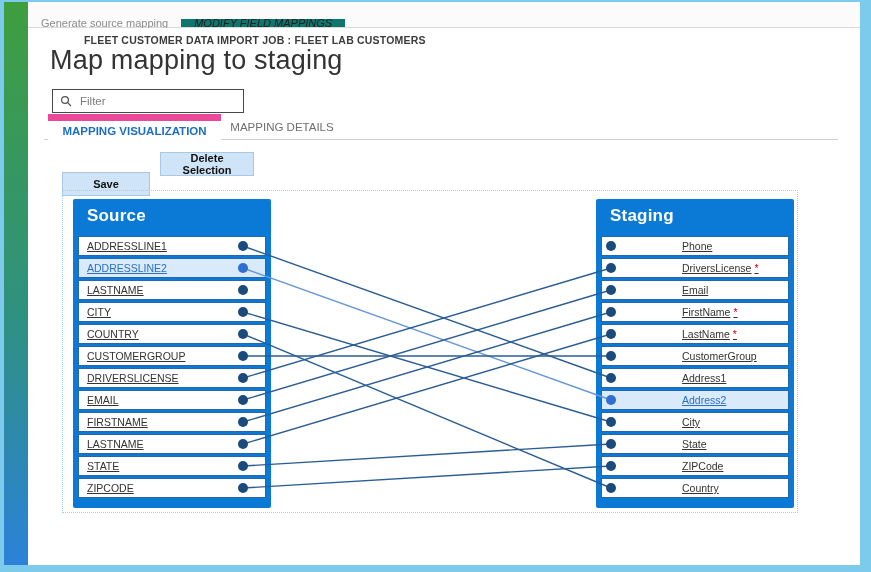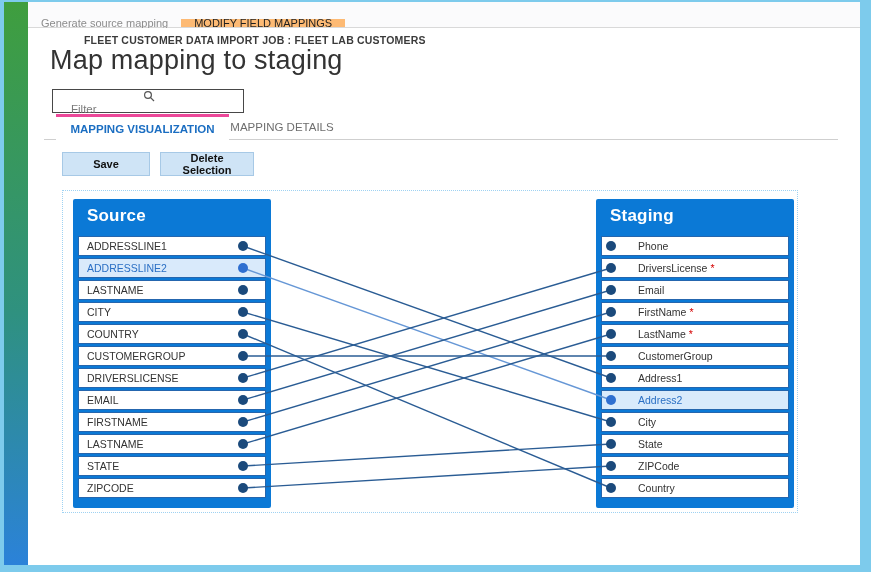--- a/index.html
+++ b/index.html
@@ -21,89 +21,89 @@
   .strip{
     position:absolute;left:24px;right:0;top:0;height:25px;
     background:#fbfbfc;border-bottom:1px solid #d9d9d9;
     display:flex;align-items:stretch;
   }
   .strip-item{
     display:flex;align-items:center;padding:0 13px;font-size:11px;
     color:#8c8c8c;cursor:default;white-space:nowrap;margin-top:17px;
   }
   .strip-item.active{
-    background:#fdba74;color:#1f1f1f;
+    background:#0f766e;color:#1f1f1f;font-style:italic;
   }
   
   .main{
     position:absolute;left:24px;right:0;top:26px;bottom:0;background:#fff;
   }
   .breadcrumb{
     position:absolute;left:22px;top:6px;font-size:10.5px;font-weight:700;
     color:#3b3b3b;letter-spacing:.2px;margin-left:34px;
   }
   .page-title{
     position:absolute;left:22px;top:17px;font-size:27px;font-weight:300;
     color:#333;letter-spacing:.2px;
   }
   .filter-wrap{
     position:absolute;left:24px;top:61px;width:190px;height:22px;
-    border:1px solid #484848;background:#fff;display:flex;align-items:center;flex-direction:column;
+    border:1px solid #484848;background:#fff;display:flex;align-items:center;
   }
   .filter-wrap svg{margin:0 6px 0 7px;flex:0 0 auto;}
   .filter-input{
     border:none;outline:none;flex:1;font-size:11.5px;color:#333;
     font-family:"Liberation Sans",sans-serif;background:transparent;min-width:0;
   }
   .filter-input::placeholder{color:#7a7a7a;}
   
   .subtabs{position:absolute;left:16px;right:22px;top:86px;height:26px;}
   .subtabs .hairline{position:absolute;left:0;right:0;bottom:0;height:1px;background:#cfcfcf;}
   .subtab{
     position:absolute;top:0;height:26px;display:flex;align-items:center;
     justify-content:center;font-size:11.5px;cursor:default;box-sizing:border-box;
   }
   .subtab.active{
-    left:12px;width:173px;background:#fff;border-top:3px solid #ec4899;
+    left:4px;width:173px;background:#fff;border-top:7px solid #ec4899;
     color:#1b6ec2;font-weight:700;z-index:2;
   }
   .subtab.inactive{left:173px;width:130px;color:#6e6e6e;z-index:1;}
   
   .btn{
     position:absolute;top:124px;height:24px;background:#cfe4f6;
     border:1px solid #a7c9e6;font-size:11px;font-weight:700;color:#111;
     display:flex;align-items:center;justify-content:center;cursor:default;
     box-sizing:border-box;font-family:"Liberation Sans",sans-serif;
   }
-  .btn-save{left:34px;width:88px;}
+  .btn-save{left:34px;width:88px;margin-top:20px;}
   .btn-delete{left:132px;width:94px;}
   
   .viz{
     position:absolute;left:34px;top:162px;width:736px;height:323px;
     border:1px dotted #9fd2f2;box-sizing:border-box;
   }
   .panel{
     position:absolute;top:8px;width:198px;height:309px;background:#0b79d6;
     border-radius:2px;box-sizing:border-box;
   }
   .panel.source{left:10px;}
   .panel.staging{left:533px;}
   .panel-title{
     position:absolute;left:14px;top:7px;color:#fff;font-size:17px;font-weight:700;
     letter-spacing:.2px;
   }
   .rows{position:absolute;left:5px;right:5px;top:37px;}
   .frow{
     height:20px;margin-bottom:2px;background:#fff;border:1px solid #2566ae;
     box-sizing:border-box;display:flex;align-items:center;font-size:10.5px;
-    color:#333;cursor:default;overflow:hidden;white-space:nowrap;
+    color:#333;cursor:default;overflow:hidden;white-space:nowrap;text-decoration:underline;
   }
   .frow.selected{background:#d9eafb;color:#2a6fc4;}
   .frow .txt-src{padding-left:8px;}
-  .frow .txt-stg{padding-left:36px;}
+  .frow .txt-stg{padding-left:36px;margin-left:44px;}
   .req{color:#d40000;margin-left:3px;}
   #lines-svg{
     position:absolute;left:0;top:0;width:736px;height:323px;
     pointer-events:none;z-index:3;
   }
 </style>
 </head>
 <body>
 
 <div class="content">

